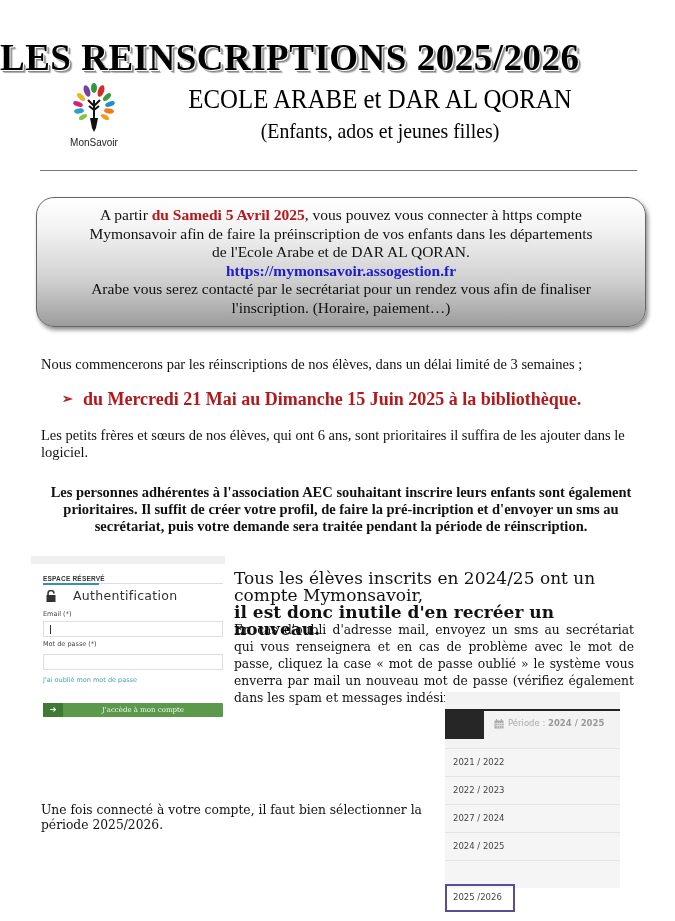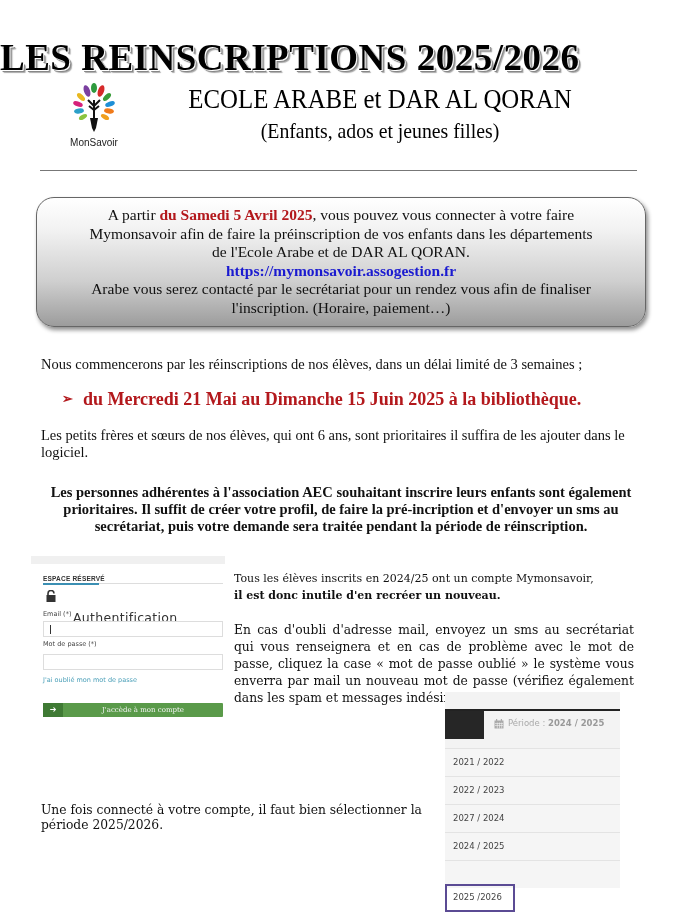--- a/index.html
+++ b/index.html
@@ -63,21 +63,21 @@
     .login-topbar { position: absolute; left: 0; top: 0; width: 194px; height: 8px; background: #f0f0f0; }
     .espace {
       position: absolute; left: 12px; top: 19px;
       font-family: "Liberation Sans", sans-serif; font-size: 6.5px; font-weight: bold; color: #333; letter-spacing: 0.2px;
     }
     .espace-rule { position: absolute; left: 12px; top: 27px; width: 180px; height: 1px; background: #ddd; }
     .espace-underline { position: absolute; left: 12px; top: 27px; width: 56px; height: 2px; background: #3b8fb3; }
     .lock { position: absolute; left: 14px; top: 34px; width: 12px; height: 12px; }
     .auth-title {
       position: absolute; left: 42px; top: 32px;
-      font-family: "DejaVu Sans", sans-serif; font-size: 12.5px; color: #333; font-weight: 500; letter-spacing: 0.3px; margin-top: 22px;
+      font-family: "DejaVu Sans", sans-serif; font-size: 12.5px; color: #333; font-weight: 500; letter-spacing: 0.3px;
     }
     .field-label {
       position: absolute; left: 12px; font-family: "DejaVu Sans", sans-serif; font-size: 6.5px; color: #444;
     }
     .field {
       position: absolute; left: 12px; width: 180px; height: 16px; border: 1px solid #ddd; background: #fff;
     }
     .caret { position: absolute; left: 6px; top: 3px; width: 1px; height: 9px; background: #333; }
     .forgot {
       position: absolute; left: 12px; top: 120px; font-family: "DejaVu Sans", sans-serif; font-size: 6.5px; color: #4a9fb8;
@@ -88,21 +88,21 @@
     }
     .login-btn .icon-part {
       width: 20px; height: 14px; background: #3f7a34; color: #fff; font-size: 8px; line-height: 14px; text-align: center;
       font-family: "DejaVu Sans", sans-serif;
     }
     .login-btn .btn-label {
       flex: 1; text-align: center; color: #f4f4f4; font-family: "DejaVu Serif", serif; font-size: 7px;
     }
 
     .p4 {
-      left: 234px; top: 570px; width: 400px; font-family: "DejaVu Serif", serif; font-size: 11px; line-height: 17px;
+      left: 234px; top: 570px; width: 400px; font-family: "DejaVu Serif", serif; font-size: 17px; line-height: 17px;
     }
     .p4 b { font-weight: bold; }
     .p5 {
       left: 234px; top: 622px; width: 400px; font-family: "DejaVu Serif", serif; font-size: 12.3px; line-height: 17px;
       text-align: justify;
     }
     .p6 {
       left: 41px; top: 803px; width: 395px; font-family: "DejaVu Serif", serif; font-size: 12.3px; line-height: 15px;
     }
 
@@ -144,21 +144,21 @@
   </svg>
   <div class="logo-label">MonSavoir</div>
 </div>
 
 <div class="abs subtitle">ECOLE ARABE et DAR AL QORAN</div>
 <div class="abs subtitle2">(Enfants, ados et jeunes filles)</div>
 <div class="abs header-rule"></div>
 
 <div class="abs notice">
   <div>
-    <span>A partir </span><span class="red">du Samedi 5 Avril 2025</span><span>, vous pouvez vous connecter à votre faire</span>
+    <span>A partir </span><span class="red">du Samedi 5 Avril 2025</span><span>, vous pouvez vous connecter à https compte</span>
   </div>
   <div>Mymonsavoir afin de faire la préinscription de vos enfants dans les départements</div>
   <div>de l'Ecole Arabe et de DAR AL QORAN.</div>
   <div class="blue">https://mymonsavoir.assogestion.fr</div>
   <div>Arabe vous serez contacté par le secrétariat pour un rendez vous afin de finaliser</div>
   <div>l'inscription. (Horaire, paiement…)</div>
 </div>
 
 <div class="abs para p1">Nous commencerons par les réinscriptions de nos élèves, dans un délai limité de 3 semaines ;</div>
 <div class="abs bullet-line">

